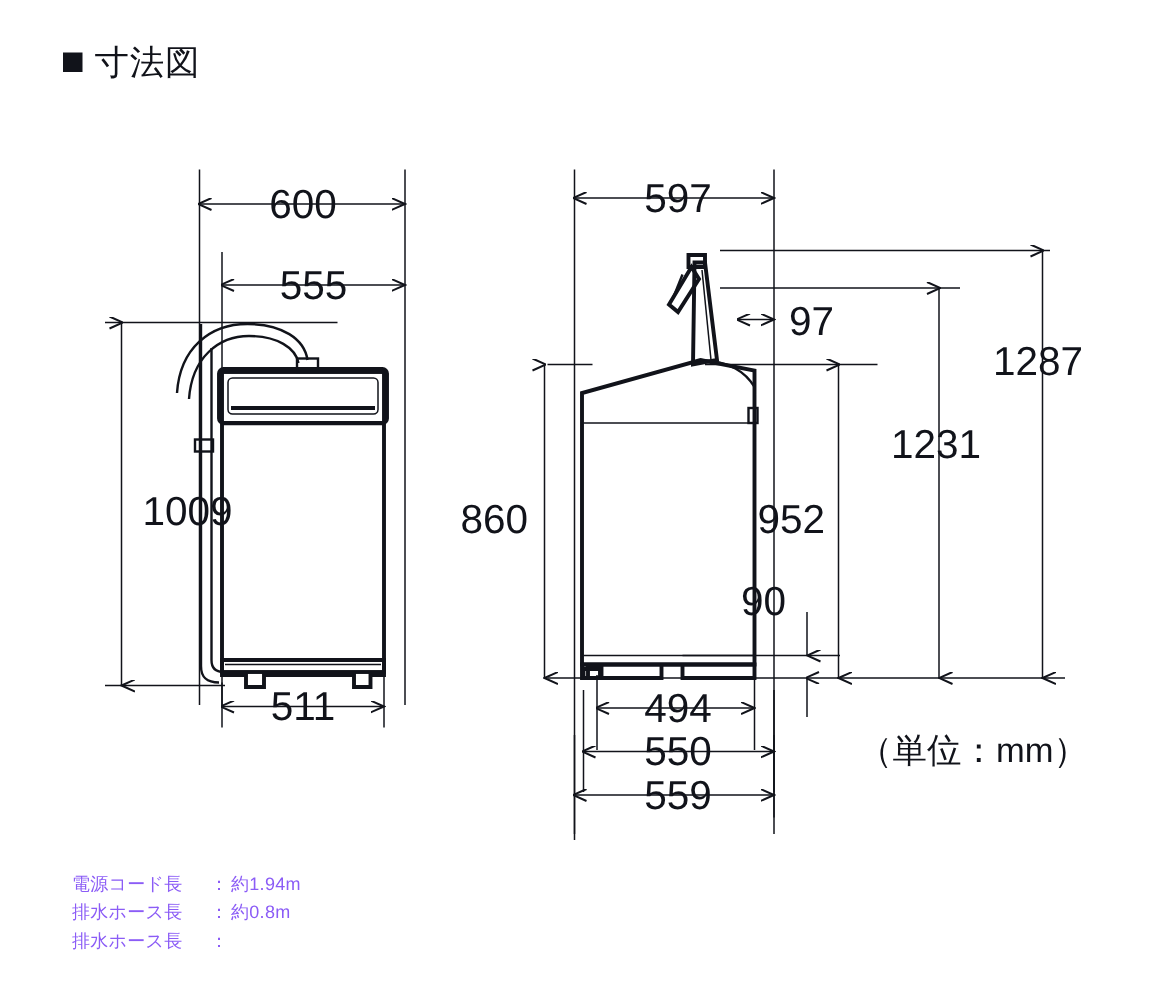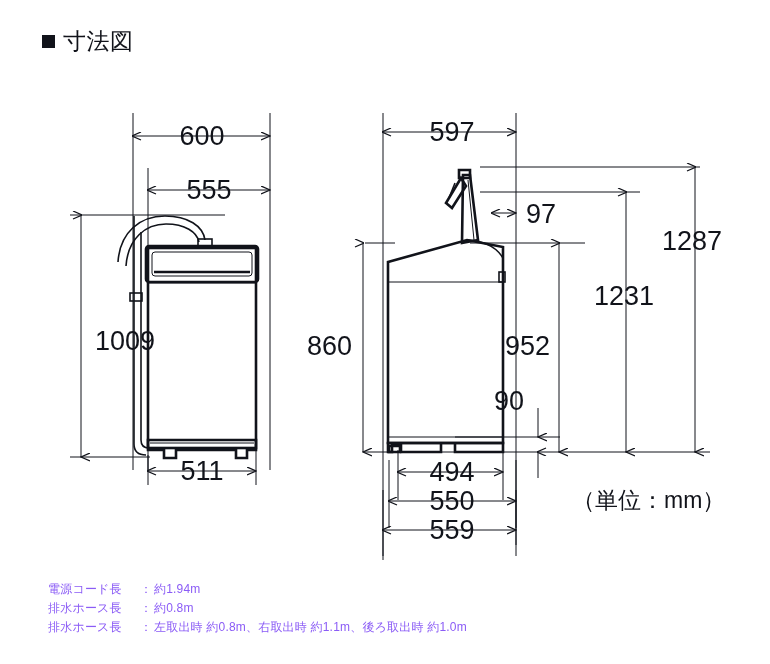--- a/index.html
+++ b/index.html
@@ -232,17 +232,16 @@
       <span>約1.94m</span>
     </div>
     <div class="note-line">
       <span class="note-label">排水ホース長</span>
       <span class="note-sep">：</span>
       <span>約0.8m</span>
     </div>
     <div class="note-line">
       <span class="note-label">排水ホース長</span>
       <span class="note-sep">：</span>
-      <span>左取出時 約0.8m、右取出時 約1.1m、後ろ取出時 約1.0m</span>
     </div>
   </div>
 
 </div>
 
 </body></html>

